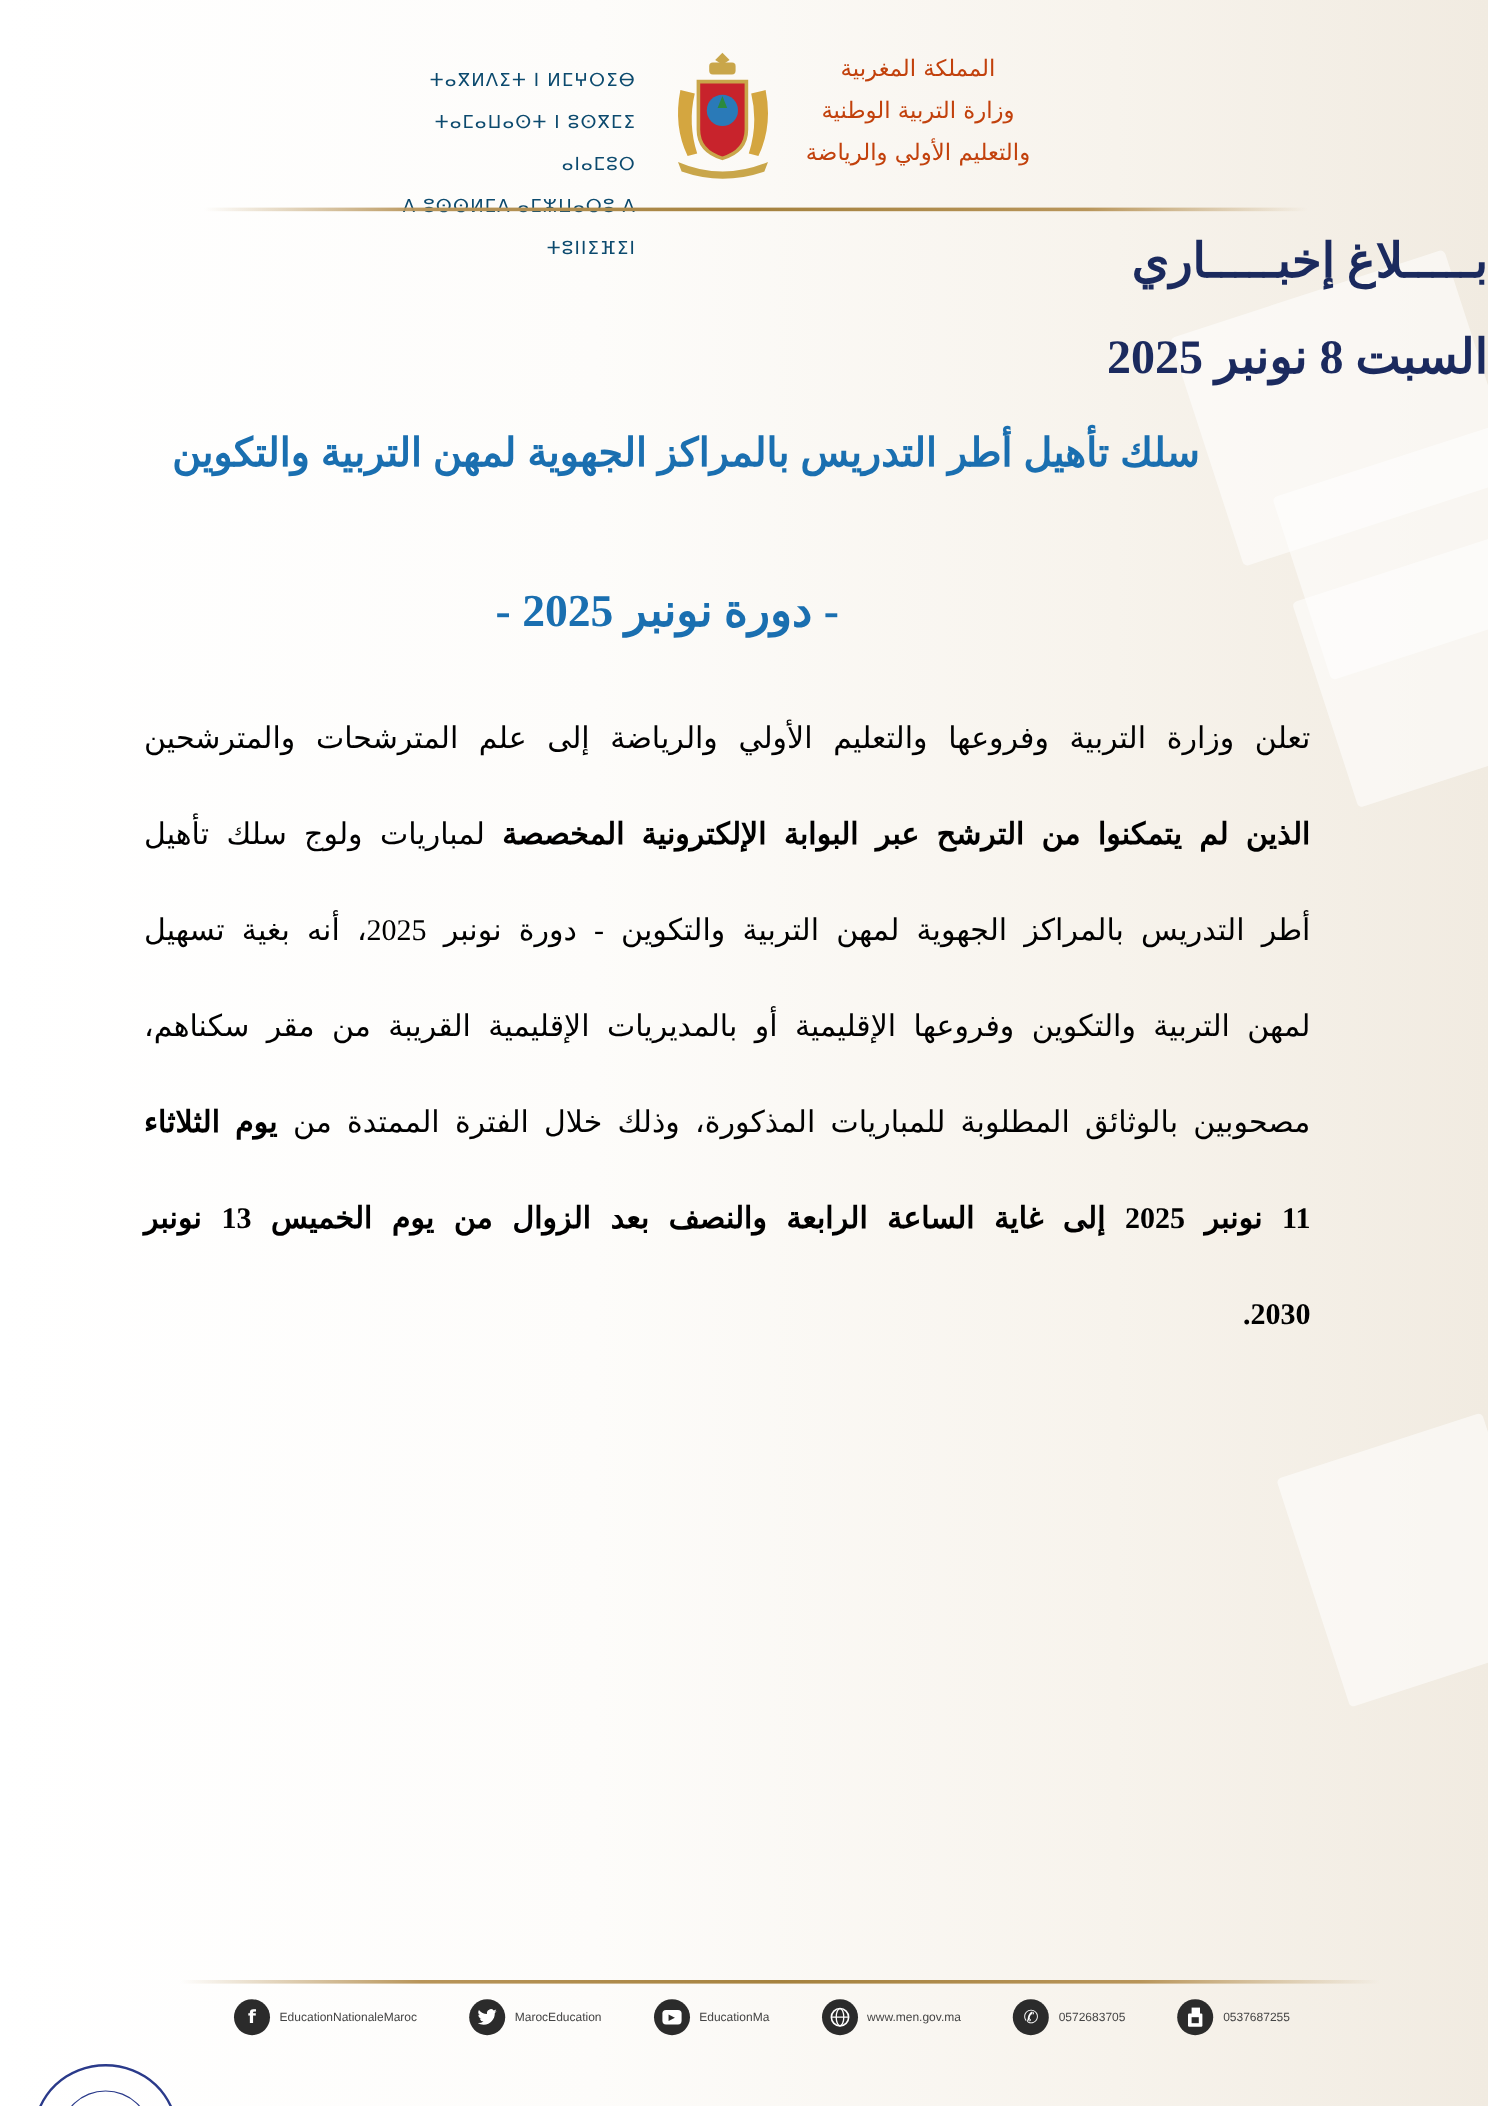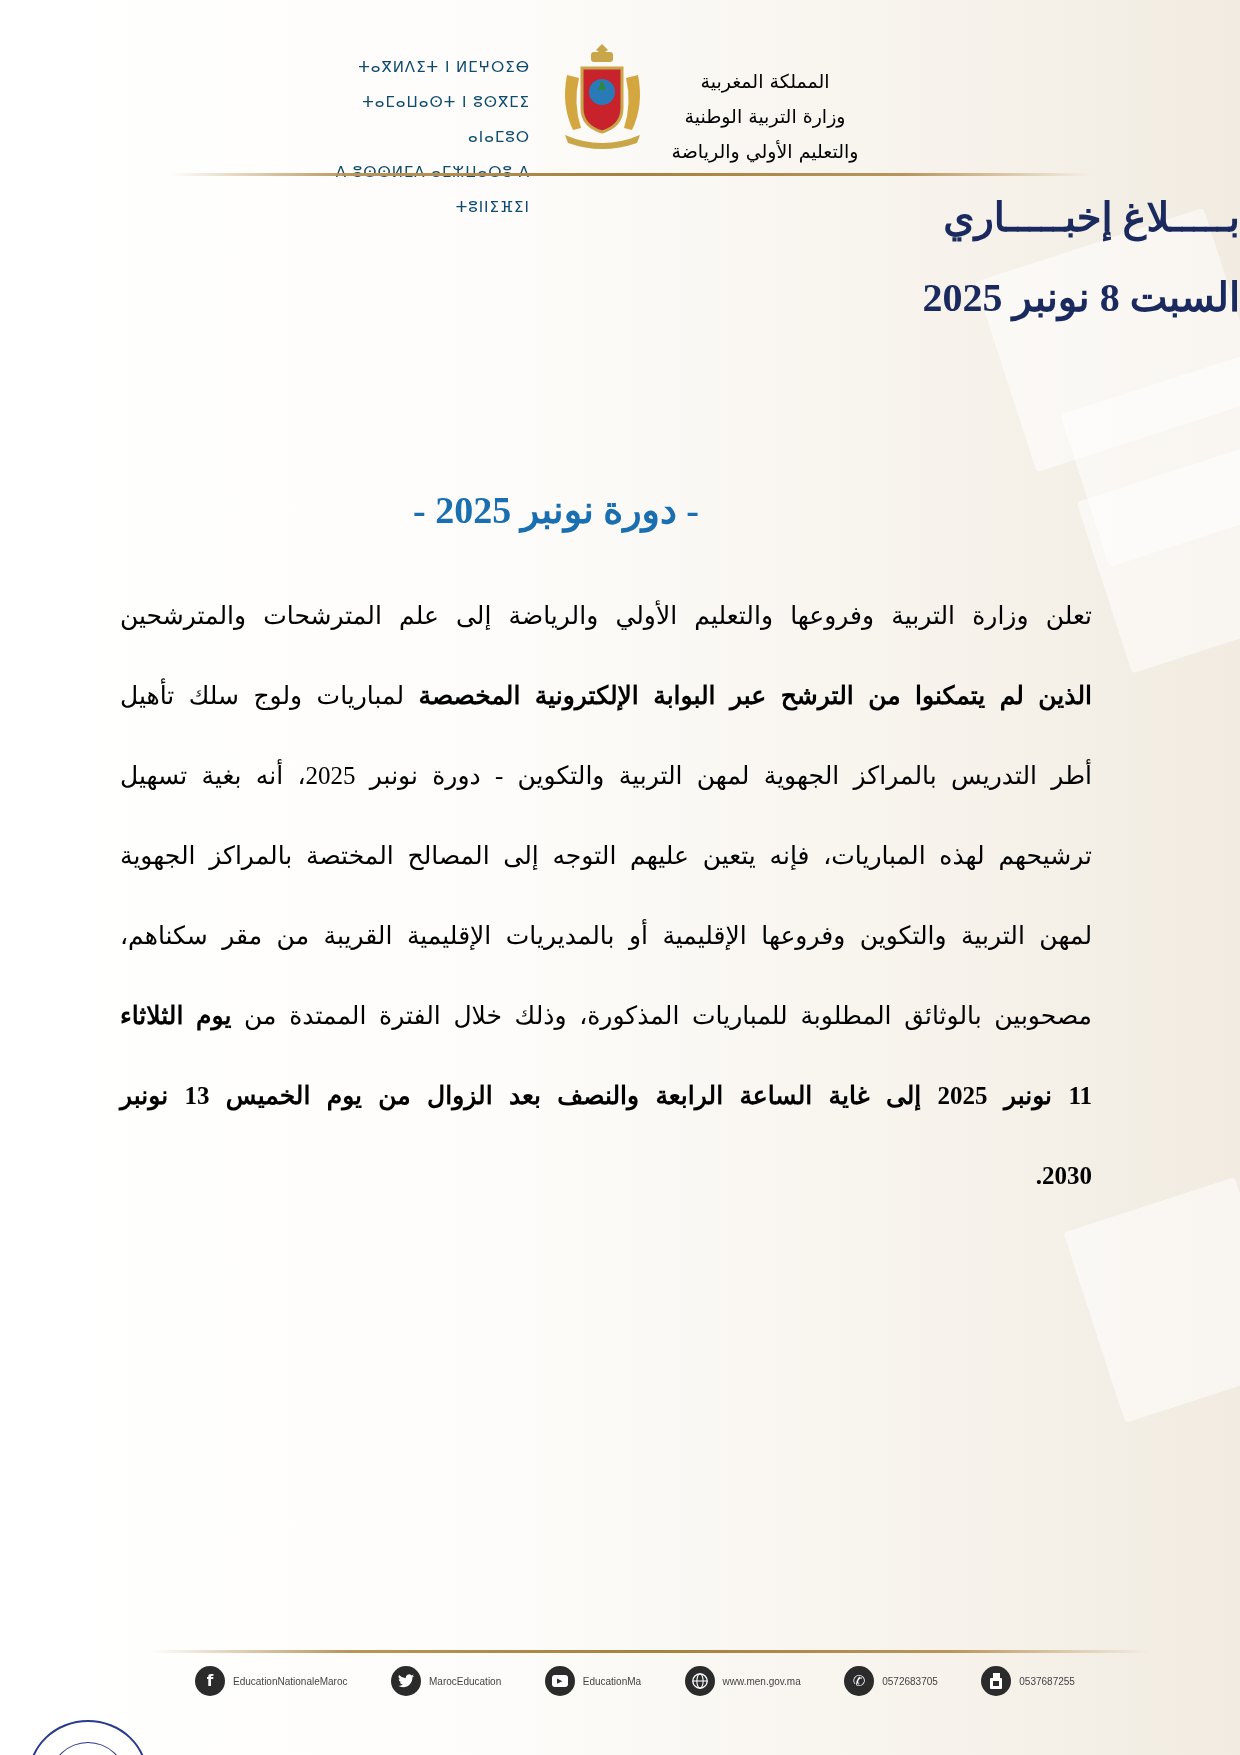--- a/index.html
+++ b/index.html
@@ -4,21 +4,21 @@
 <style>
   html, body { margin:0; padding:0; }
   body {
     width:1240px; height:1755px; position:relative; overflow:hidden;
     background: linear-gradient(90deg, #ffffff 0%, #fdfcfa 40%, #f7f3ec 75%, #f1ebe1 100%);
     font-family: "Liberation Serif", serif;
   }
   .bgshape { position:absolute; background:rgba(255,255,255,0.55); transform:rotate(-18deg); border-radius:4px; }
   .header { position:absolute; top:40px; left:0; width:1240px; height:120px; }
   .tifinagh { position:absolute; left:320px; top:10px; width:210px; text-align:right; color:#0c4a6e; font-family:"DejaVu Sans", sans-serif; font-size:15px; line-height:35px; letter-spacing:1px; }
-  .arabic-org { position:absolute; left:650px; top:0; width:230px; direction:rtl; text-align:center; color:#000000; font-family:"DejaVu Sans", sans-serif; font-size:19px; line-height:35px;margin-top:24px; }
+  .arabic-org { position:absolute; left:650px; top:0; width:230px; direction:rtl; text-align:center; color:#c2410c; font-family:"DejaVu Sans", sans-serif; font-size:19px; line-height:35px; }
   .emblem { position:absolute; left:555px; top:0; width:95px; height:110px; }
   .gold-line { position:absolute; height:3px; background:linear-gradient(90deg, rgba(200,170,110,0) 0%, #b8955a 20%, #a5823f 50%, #b8955a 80%, rgba(200,170,110,0) 100%); }
   .title { position:absolute; left:0; width:1240px; text-align:right; direction:rtl; font-weight:bold; color:#1b2a5e; }
   .subject { position:absolute; left:130px; width:910px; text-align:center; direction:rtl; font-family:"Liberation Sans", sans-serif; font-weight:bold; color:#1a6fb0; font-size:33px; line-height:42px; }
   .session { position:absolute; left:0; width:1112px; text-align:center; direction:rtl; font-weight:bold; color:#1a6fb0; font-size:38px; }
   .body-text { position:absolute; left:120px; width:972px; direction:rtl; text-align:justify; text-align-last:right; font-family:"Liberation Serif", serif; font-size:25px; color:#000; }
   .line { height:80px; line-height:80px; white-space:nowrap; text-align:justify; text-align-last:justify; }
   .line.last { text-align-last:right; }
   b { font-weight:bold; }
   .footer { position:absolute; top:1660px; left:195px; width:880px; height:42px; display:flex; align-items:center; justify-content:space-between; }
@@ -58,29 +58,29 @@
     <div>وزارة التربية الوطنية</div>
     <div>والتعليم الأولي والرياضة</div>
   </div>
 </div>
 <div class="gold-line" style="top:173px;left:170px;width:920px;"></div>
 
 <div class="title" style="top:188px;font-size:40px;line-height:60px;">بـــــلاغ إخبـــــاري</div>
 <div class="title" style="top:268px;font-size:40px;line-height:60px;">السبت 8 نونبر 2025</div>
 
 <div class="subject" style="top:356px;">
+  <div style="text-align:right;padding-right:40px;">سلك تأهيل أطر التدريس بالمراكز الجهوية لمهن التربية والتكوين</div>
 </div>
 
 <div class="session" style="top:482px;line-height:56px;">- دورة نونبر 2025 -</div>
 
 <div class="body-text" style="top:576px;">
   <div class="line"><span>تعلن وزارة التربية وفروعها والتعليم الأولي والرياضة إلى علم المترشحات والمترشحين</span></div>
   <div class="line"><b>الذين لم يتمكنوا من الترشح عبر البوابة الإلكترونية المخصصة</b><span>  لمباريات ولوج سلك تأهيل</span></div>
   <div class="line"><span>أطر التدريس بالمراكز الجهوية لمهن التربية والتكوين - دورة نونبر 2025، أنه بغية تسهيل</span></div>
-  <div class="line"><span>ترشيحهم لهذه المباريات، فإنه يتعين عليهم التوجه إلى المصالح المختصة بالمراكز الجهوية</span></div>
   <div class="line"><span>لمهن التربية والتكوين وفروعها الإقليمية أو بالمديريات الإقليمية القريبة من مقر سكناهم،</span></div>
   <div class="line"><span>مصحوبين بالوثائق المطلوبة للمباريات المذكورة، وذلك خلال الفترة الممتدة من </span><b>يوم الثلاثاء</b></div>
   <div class="line"><b>11 نونبر 2025 إلى غاية الساعة الرابعة والنصف بعد الزوال من يوم الخميس 13 نونبر</b></div>
   <div class="line last"><b>2030.</b></div>
 </div>
 
 <div class="gold-line" style="top:1650px;left:150px;width:1000px;"></div>
 
 <div class="stamp">
   <div class="stamp-inner">

